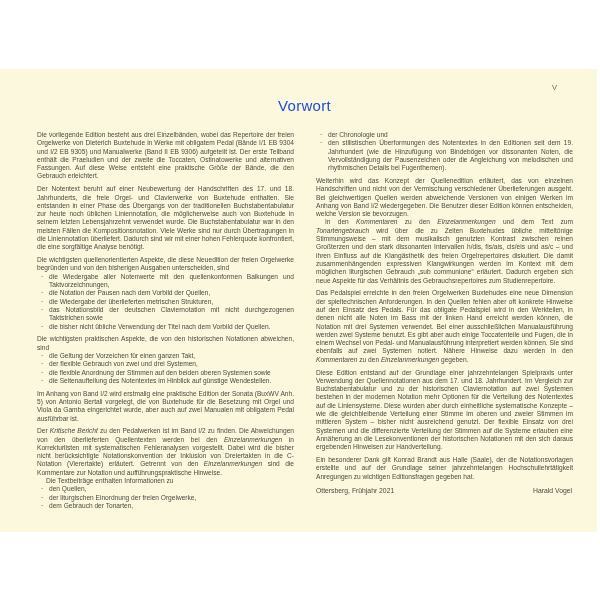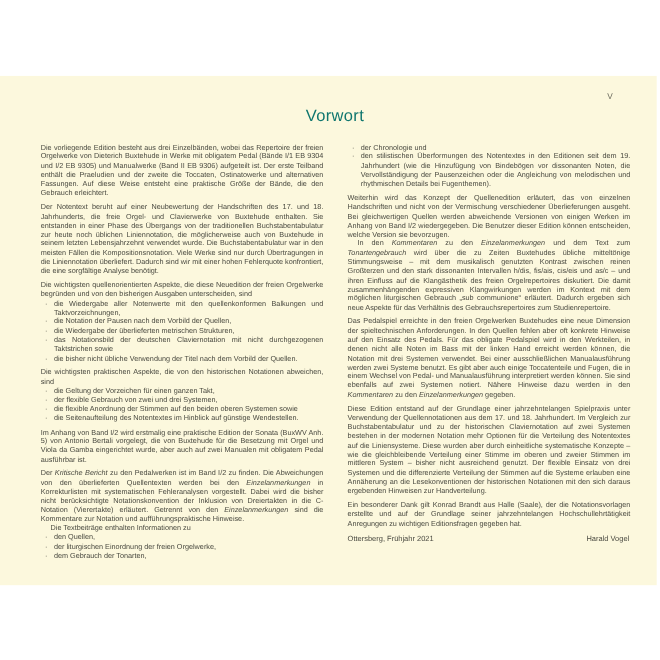--- a/index.html
+++ b/index.html
@@ -16,21 +16,21 @@
     background: #fcf8dd;
     overflow: hidden;
   }
   .pageno {
     position: absolute; top: 14px; left: 552px;
     font-size: 7.5px; color: #6c6c5e;
   }
   .title {
     position: absolute; top: 28px; left: 37px; width: 535px;
     text-align: center;
-    font-size: 15px; letter-spacing: 0.3px; color: #0f766e;
+    font-size: 15px; letter-spacing: 0.3px; color: #1d4ed8;
   }
   .col { position: absolute; top: 62px; width: 257px; font-size: 6.6px; line-height: 8.3px; }
   .col-left  { left: 37px; }
   .col-right { left: 316px; }
   .col p { margin: 0; text-align: justify; hyphens: auto; -webkit-hyphens: auto; }
   .col p.gap { margin-top: 4.5px; }
   .col p.runon { text-indent: 9px; }
   .col ul { margin: 0; padding: 0; list-style: none; }
   .col li { position: relative; padding-left: 12px; text-align: justify; hyphens: auto; -webkit-hyphens: auto; }
   .col li::before { content: "·"; position: absolute; left: 4px; top: 0; }

